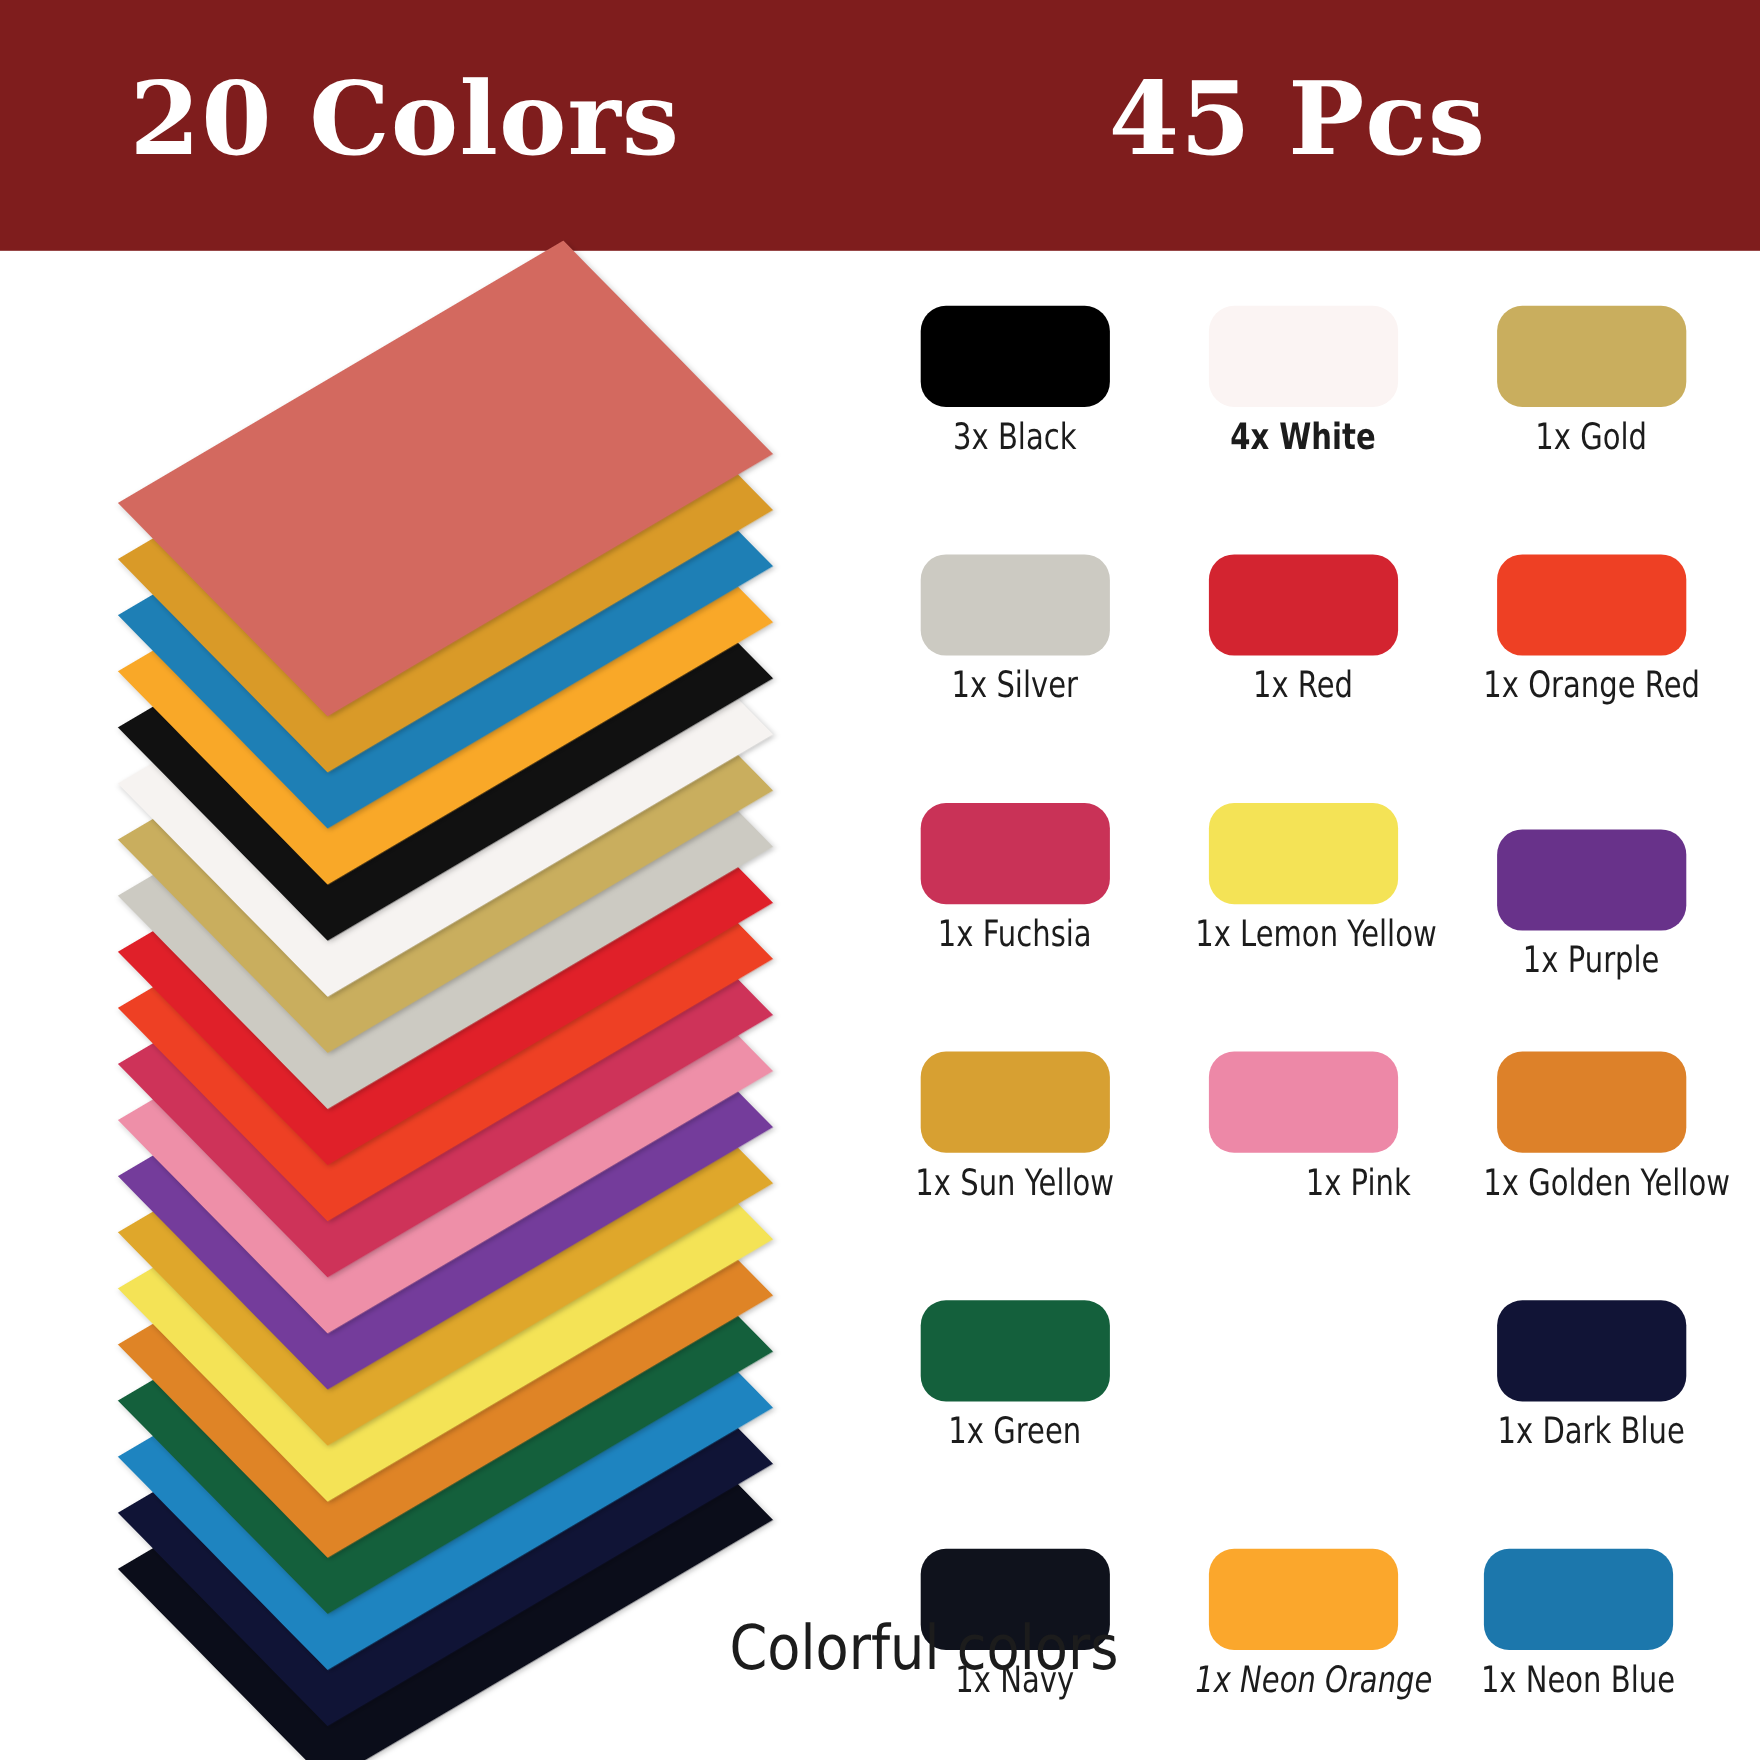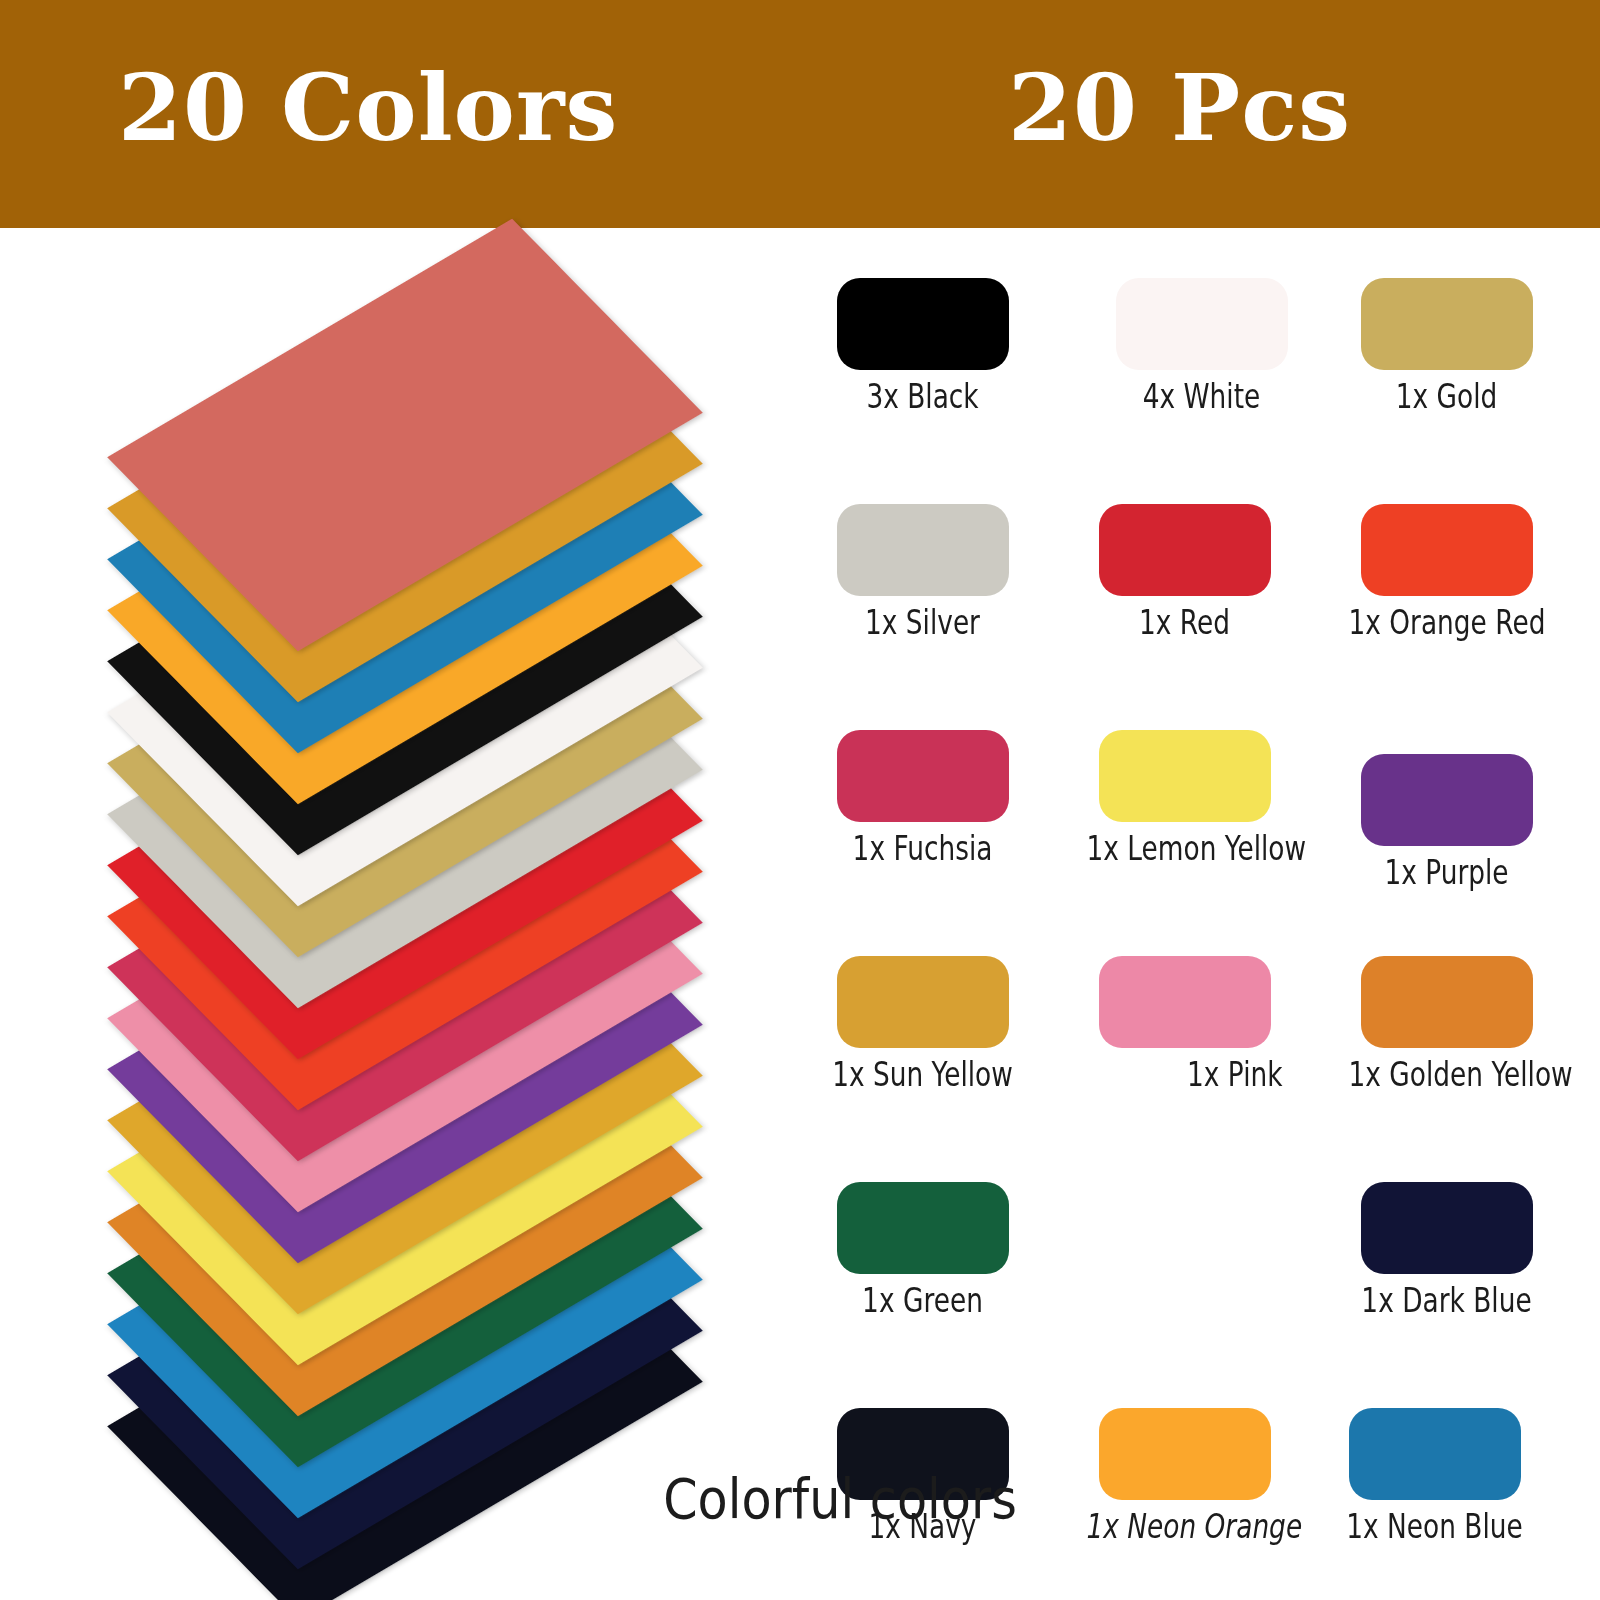--- a/index.html
+++ b/index.html
@@ -95,23 +95,23 @@
     font-size: 56px;
     line-height: 62px;
     color: #1c1c1c;
     white-space: nowrap;
     transform: scaleX(0.88);
   }
 </style>
 </head>
 <body>
 
-<div id="header-banner" style="background: #a16207;">
+<div id="header-banner" style="background: #7f1d1d;">
   <div class="banner-title" id="banner-title-colors" style="color: rgb(255, 255, 255);">20 Colors</div>
-  <div class="banner-title" id="banner-title-pcs" style="color: rgb(255, 255, 255);">20 Pcs</div>
+  <div class="banner-title" id="banner-title-pcs" style="color: rgb(255, 255, 255);">45 Pcs</div>
 </div>
 
 <div id="stack-illustration">
     <div class="sheet" style="top: 969px; background: rgb(11, 13, 26); z-index: 1;"></div>
     <div class="sheet" style="top: 918px; background: rgb(16, 20, 54); z-index: 2;"></div>
     <div class="sheet" style="top: 867px; background: rgb(30, 132, 192); z-index: 3;"></div>
     <div class="sheet" style="top: 816px; background: rgb(20, 96, 60); z-index: 4;"></div>
     <div class="sheet" style="top: 765px; background: rgb(223, 132, 38); z-index: 5;"></div>
     <div class="sheet" style="top: 714px; background: rgb(244, 227, 86); z-index: 6;"></div>
     <div class="sheet" style="top: 663px; background: rgb(223, 167, 43); z-index: 7;"></div>
@@ -128,21 +128,21 @@
     <div class="sheet" style="top: 102px; background: rgb(30, 127, 181); z-index: 18;"></div>
     <div class="sheet" style="top: 51px; background: rgb(217, 154, 40); z-index: 19;"></div>
     <div class="sheet" style="top: 0px; background: rgb(211, 105, 95); z-index: 20;"></div>
   </div>
 
 <div id="swatch-grid">
     <div class="swatch-cell" style="left: 0px; top: 0px;">
       <div class="swatch-chip" style="background: rgb(0, 0, 0);"></div>
       <div class="swatch-label">3x Black</div>
     </div>
-    <div class="swatch-cell" style="left: 279px; top: 0px;">
+    <div class="swatch-cell" style="left: 262px; top: 0px; font-weight: bold;">
       <div class="swatch-chip" style="background: rgb(251, 244, 243);"></div>
       <div class="swatch-label">4x White</div>
     </div>
     <div class="swatch-cell" style="left: 524px; top: 0px;">
       <div class="swatch-chip" style="background: rgb(201, 174, 94);"></div>
       <div class="swatch-label">1x Gold</div>
     </div>
     <div class="swatch-cell" style="left: 0px; top: 226px;">
       <div class="swatch-chip" style="background: rgb(204, 202, 194);"></div>
       <div class="swatch-label">1x Silver</div>

